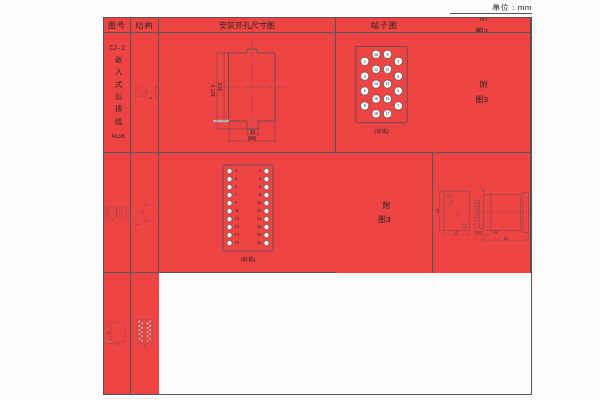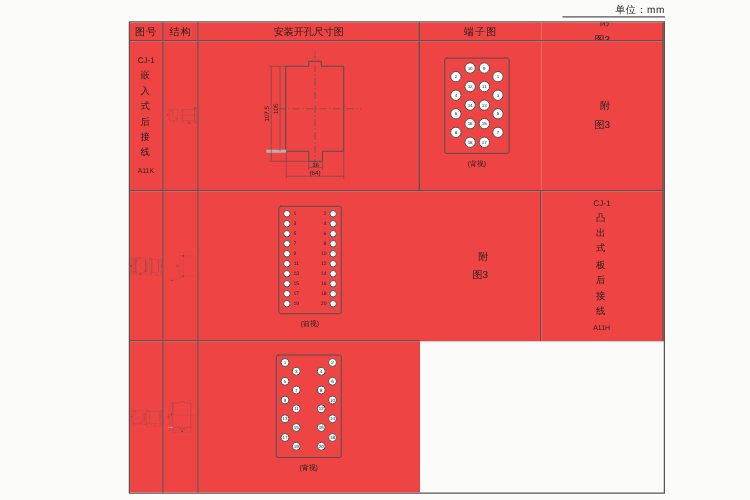--- a/index.html
+++ b/index.html
@@ -29,22 +29,23 @@
   }
   .cell.last-col{border-right:none;}
   .cell.last-row{border-bottom:none;}
   .hdr{font-size:8px;white-space:nowrap;letter-spacing:1px;}
   .hdr.tight{letter-spacing:0;}
   .vert{
     width:13px;text-align:right;word-break:break-all;
     font-size:8px;line-height:1.8;
   }
   .struct{
-    display:flex;flex-direction:column;align-items:flex-start;justify-content:center;
+    display:flex;flex-direction:column;align-items:flex-end;justify-content:center;
     gap:2px;
+    font-family:Liberation Mono, monospace;
   }
   .struct .model{font-size:6.5px;white-space:nowrap;}
   .struct .sname{width:12px;text-align:center;word-break:break-all;font-size:7.5px;line-height:1.65;}
   .struct .scode{font-size:5.5px;white-space:nowrap;margin-top:3px;}
   svg{display:block;}
   svg text{font-family:"Liberation Sans", sans-serif;}
   .ln{fill:none;stroke:#4f4f4f;stroke-width:.8;stroke-linecap:square;}
   .dim{fill:none;stroke:#4f4f4f;stroke-width:.45;}
   .dimtxt{font-size:5px;fill:#222;text-anchor:middle;dominant-baseline:middle;}
   .cl{fill:none;stroke:#4f4f4f;stroke-width:.45;stroke-dasharray:6 1.8 1.2 1.8;}
@@ -282,27 +283,20 @@
             <text x="60" y="91.4">20</text>
           </g>
         <text class="cap" x="49" y="108">(前视)</text>
       </svg>
     </div>
 
     <div class="cell last-row">
       <div class="vert">附图3</div>
     </div>
     <div class="cell last-row">
-      <div class="struct">
-        <div class="model">CJ-1</div>
-        <div class="sname">凸出式板后接线</div>
-        <div class="scode">A11H</div>
-      </div>
-    </div>
-    <div class="cell last-row">
       <svg viewBox="0 0 177 120" width="177" height="120">
         <g class="ln">
           <rect x="20" y="20" width="46" height="72"></rect>
           <circle cx="28" cy="28" r="4"></circle>
           <circle cx="57" cy="84" r="4"></circle>
           <path d="M28 44 l7 -7 M31 46 l7 -7 M40 66 l7 -7 M43 68 l7 -7"></path>
         </g>
         <g class="dim">
           <path d="M20 20 H10 M20 92 H10 M12 20 V92 M20 92 V102 M66 92 V102 M20 100 H66"></path>
         </g>

